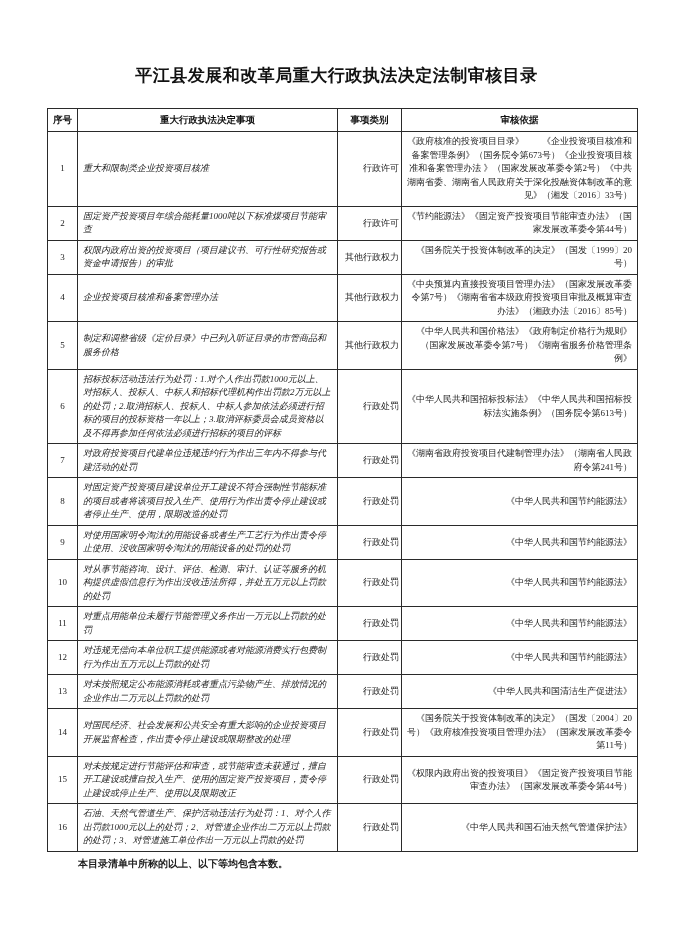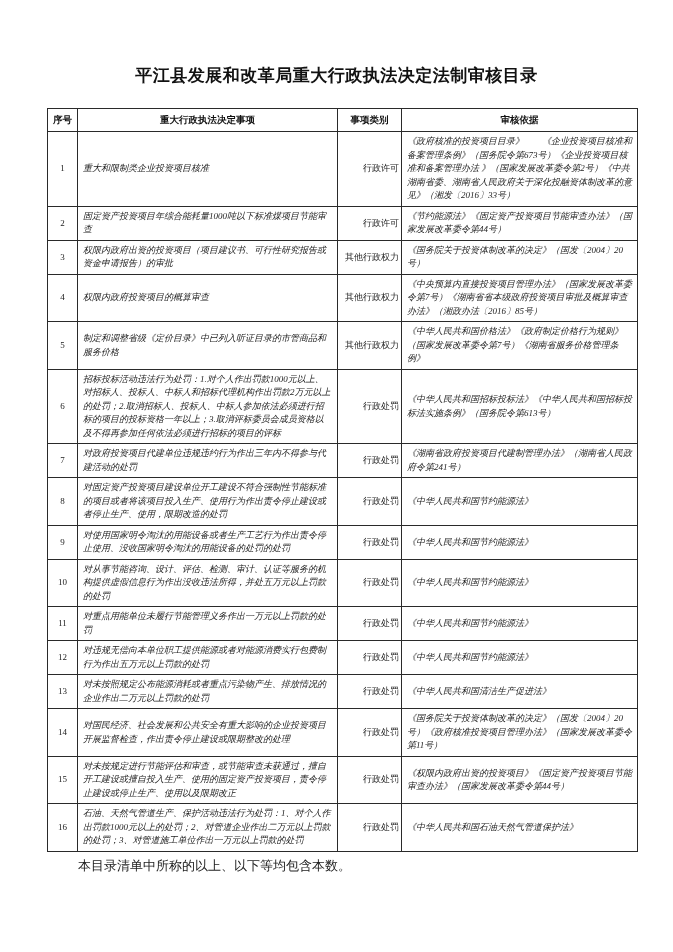--- a/index.html
+++ b/index.html
@@ -41,26 +41,27 @@
   .catalog th {
     font-weight: bold;
     text-align: center;
     padding: 4px 2px;
     font-size: 9.5px;
     color: #111111;
   }
   .catalog td.cell-no { text-align: center; padding: 2px 1px; }
   .catalog td.cell-matter { text-align: left; padding: 3px 5px; font-style: italic; }
   .catalog td.cell-cat { text-align: right; padding: 2px 2px; }
-  .catalog td.cell-basis { text-align: left; padding: 3px 5px; font-style: italic; }
+  .catalog td.cell-basis { text-align: right; padding: 3px 5px; }
   .footnote {
     margin: 4px 0 0 78px;
-    font-size: 13px;
+    font-size: 10px;
     line-height: 1.5;
     color: #1c1c1c;
+    font-weight: bold;
   }
 </style>
 </head>
 <body>
 
 <div class="page">
 
   <div class="doc-title">平江县发展和改革局重大行政执法决定法制审核目录</div>
 
   <table class="catalog">
@@ -88,25 +89,25 @@
         <tr>
       <td class="cell-no">2</td>
       <td class="cell-matter">固定资产投资项目年综合能耗量1000吨以下标准煤项目节能审查</td>
       <td class="cell-cat">行政许可</td>
       <td class="cell-basis">《节约能源法》《固定资产投资项目节能审查办法》（国家发展改革委令第44号）</td>
     </tr>
         <tr>
       <td class="cell-no">3</td>
       <td class="cell-matter">权限内政府出资的投资项目（项目建议书、可行性研究报告或资金申请报告）的审批</td>
       <td class="cell-cat">其他行政权力</td>
-      <td class="cell-basis">《国务院关于投资体制改革的决定》（国发〔2004〕20号）</td>
+      <td class="cell-basis">《国务院关于投资体制改革的决定》（国发〔1999〕20号）</td>
     </tr>
         <tr>
       <td class="cell-no">4</td>
-      <td class="cell-matter">权限内政府投资项目的概算审查</td>
+      <td class="cell-matter">企业投资项目核准和备案管理办法</td>
       <td class="cell-cat">其他行政权力</td>
       <td class="cell-basis">《中央预算内直接投资项目管理办法》（国家发展改革委令第7号）《湖南省省本级政府投资项目审批及概算审查办法》（湘政办法〔2016〕85号）</td>
     </tr>
         <tr>
       <td class="cell-no">5</td>
       <td class="cell-matter">制定和调整省级《定价目录》中已列入听证目录的市管商品和服务价格</td>
       <td class="cell-cat">其他行政权力</td>
       <td class="cell-basis">《中华人民共和国价格法》《政府制定价格行为规则》（国家发展改革委令第7号）《湖南省服务价格管理条例》</td>
     </tr>
         <tr>

